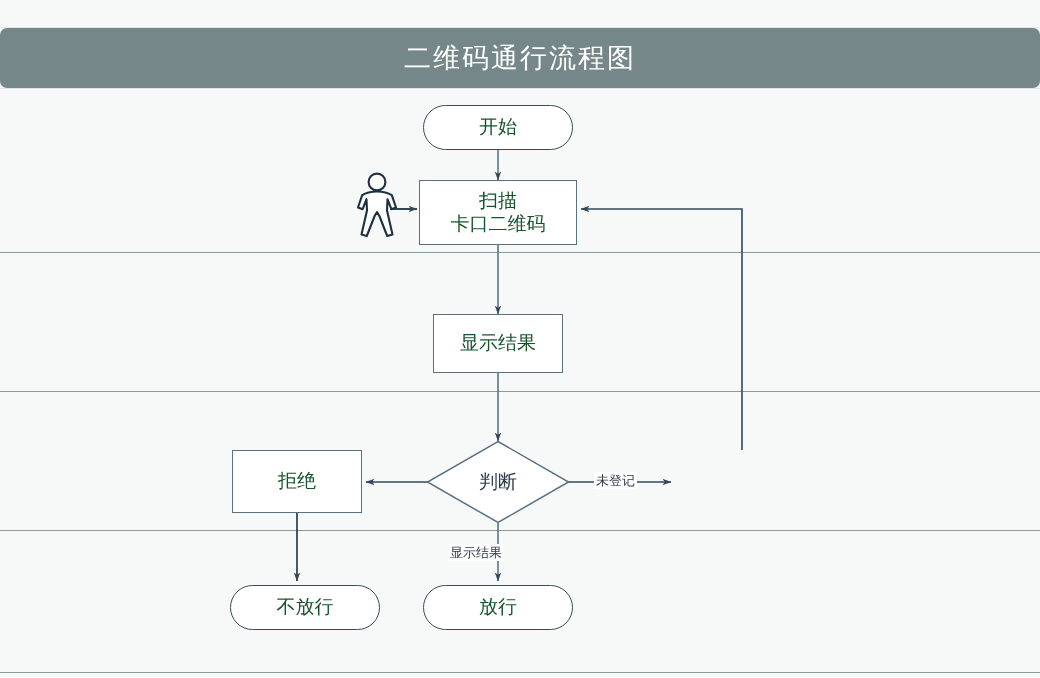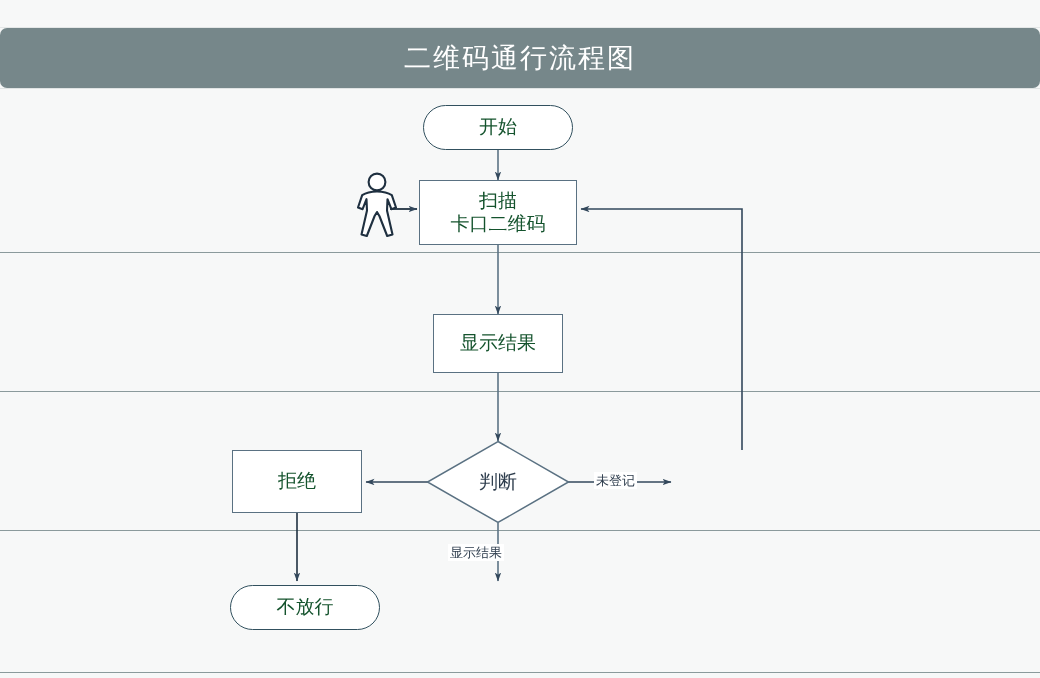--- a/index.html
+++ b/index.html
@@ -209,18 +209,21 @@
 
   <div class="node process" style="left:232px; top:450px; width:130px; height:63px;justify-content:center;">
     <span class="node-label">拒绝</span>
   </div>
 
 
   <div class="node terminal" style="left:230px; top:585px; width:150px; height:45px;">
     <span class="node-label">不放行</span>
   </div>
 
+  <div class="node terminal" style="left:423px; top:585px; width:150px; height:45px;">
+    <span class="node-label">放行</span>
+  </div>
 
   <div class="edge-label" style="left:594px; top:472px;">未登记</div>
 
   <div class="edge-label" style="left:448px; top:544px;">显示结果</div>
 
 </div>
 
 </body></html>

